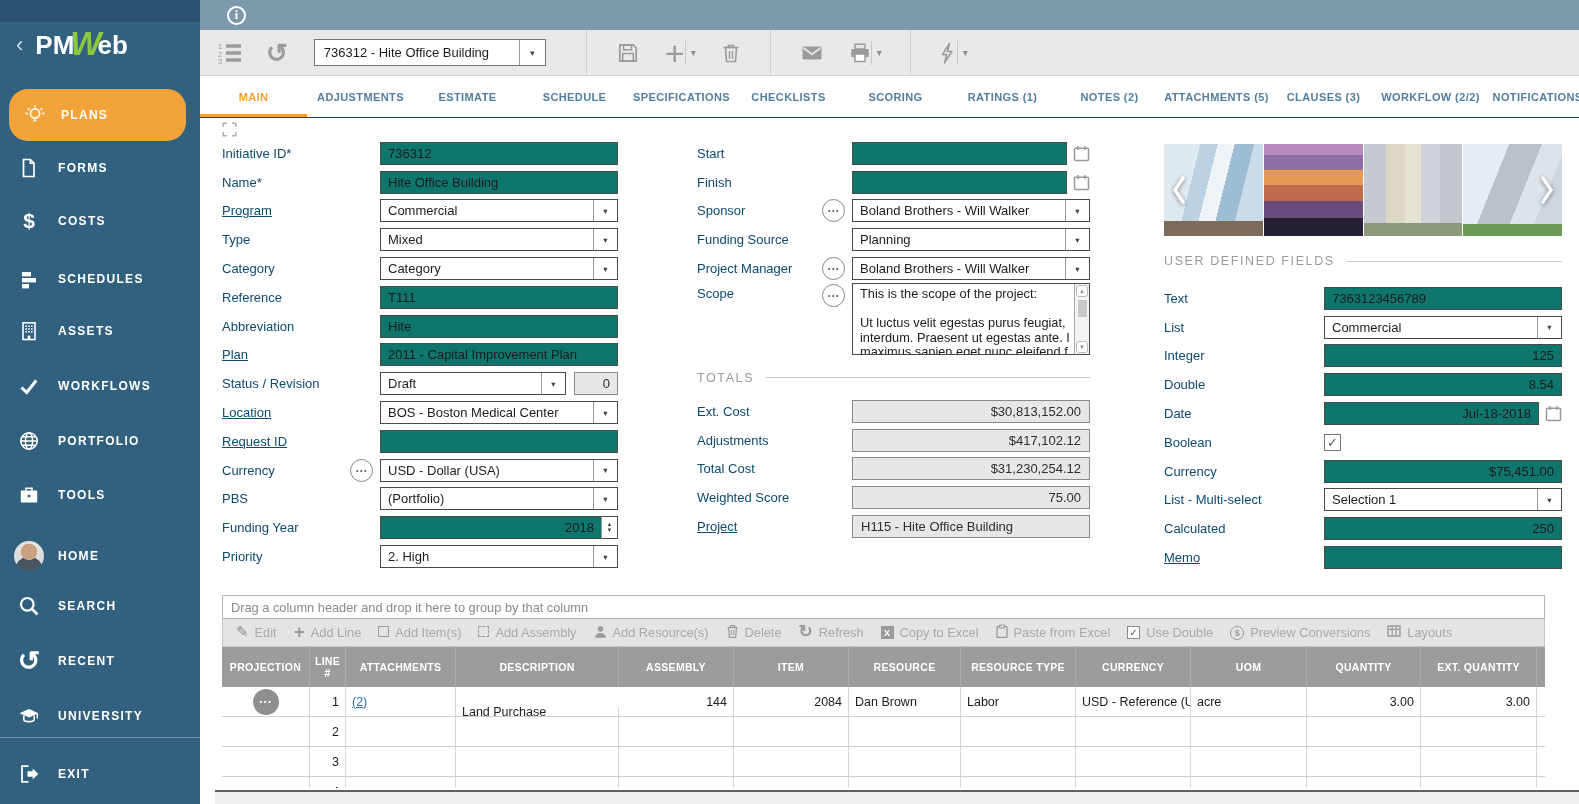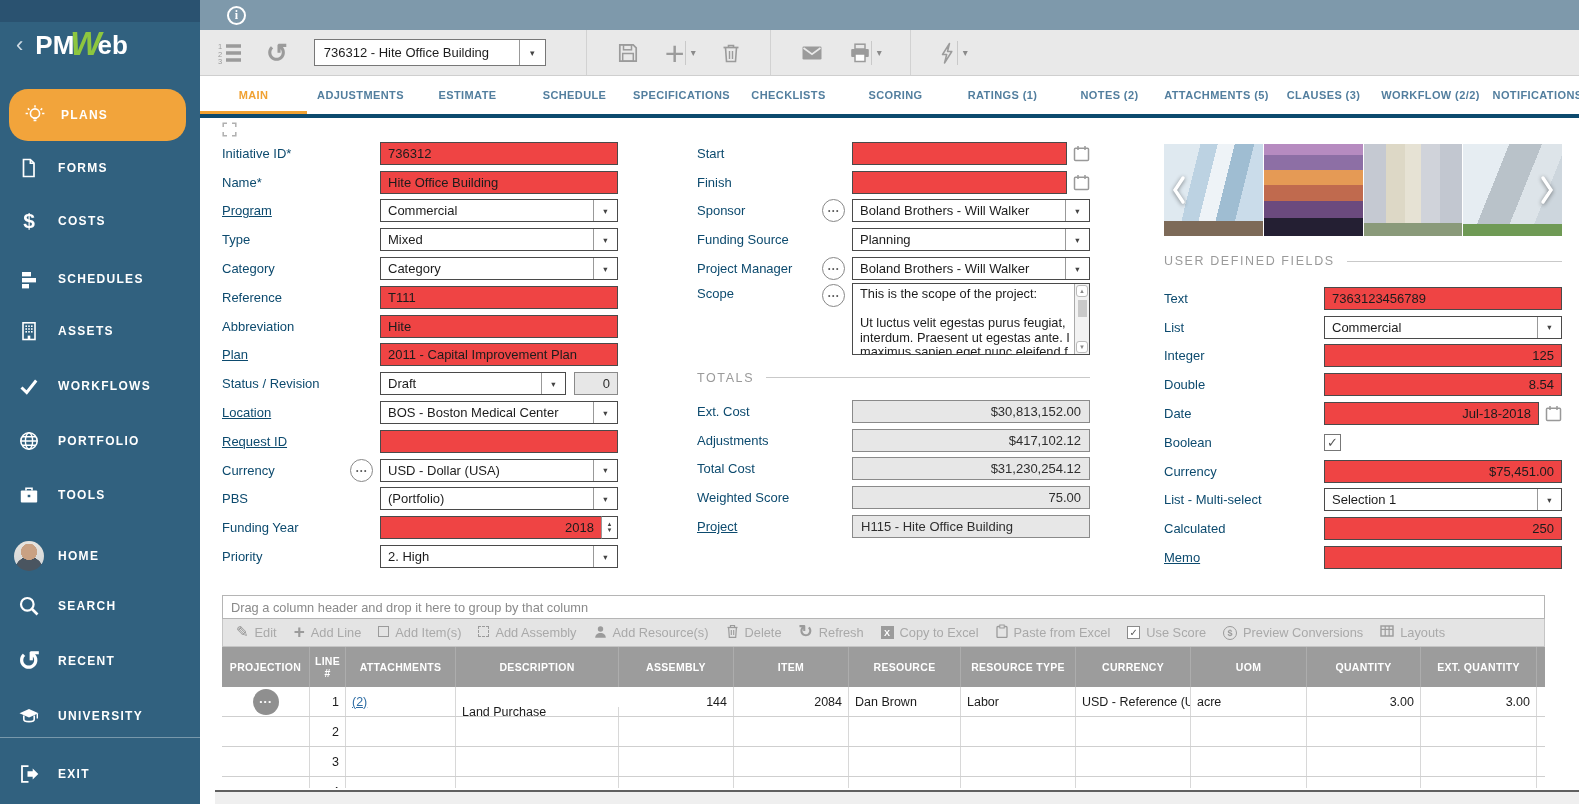--- a/index.html
+++ b/index.html
@@ -34,38 +34,38 @@
   .cmdbar{position:absolute;left:200px;top:30px;width:1379px;height:46px;background:#E9E9E9;border-bottom:1px solid #cfcfcf;display:flex;align-items:center}
   .cico{display:flex;align-items:center;justify-content:center;cursor:pointer}
   .vsep{width:1px;height:45px;background:#d2d2d2;flex:none}
   .mini-sep{width:1px;height:24px;background:#c9c9c9;flex:none;margin:0 5px}
   .plus{font-size:34px;color:#9b9b9b;font-weight:300;line-height:26px}
   .caret{color:#8a8a8a;font-size:10px}
   .rec-select{display:flex;border:1px solid #777;background:#fff;height:27px;width:232px;cursor:pointer}
   .rec-select .val{flex:1;font-size:13px;display:flex;align-items:center;padding-left:9px;color:#1c1c1c;white-space:nowrap;overflow:hidden}
   .dd{width:26px;border-left:1px solid #999;display:flex;align-items:center;justify-content:center;font-size:9px;color:#444;flex:none}
 
-  .tabbar{position:absolute;left:200px;top:76px;width:1379px;height:42px;background:#fff;border-bottom:4px solid #0c4a6e;display:flex;overflow:hidden}
+  .tabbar{position:absolute;left:200px;top:76px;width:1379px;height:42px;background:#fff;border-bottom:1px solid #0c4a6e;display:flex;overflow:hidden}
   .tab{width:107px;flex:none;display:flex;align-items:center;justify-content:center;font-size:11px;font-weight:bold;color:#527E9E;letter-spacing:.4px;cursor:pointer;white-space:nowrap}
   .tab.active{color:#F0A132;box-shadow:inset 0 -3px 0 #F0A132}
 
   
   .content{position:absolute;left:200px;top:118px;width:1379px;height:672px;background:#fff;overflow:hidden}
   .dragh{position:absolute;left:22px;top:4px;color:#b0b0b0}
   .col{position:absolute;top:21px}
   #col-left{left:22px;width:396px}
   #col-mid{left:497px;width:393px}
   #col-right{left:964px;width:398px}
 
   .frow{display:flex;align-items:center;height:28.8px}
   .flabel{flex:1;font-size:13px;color:#0c4a6e;white-space:nowrap}
   .flabel.lnk{text-decoration:underline}
   .dots{width:23px;height:23px;border:1px solid #888;border-radius:50%;display:flex;align-items:center;justify-content:center;margin-right:7px;color:#555;font-size:7px;letter-spacing:1.5px;background:#fff;flex:none;cursor:pointer;padding-left:1px}
   .ctrl{width:238px;flex:none;display:flex;align-items:center}
-  .tinput{flex:1;height:23px;border:1px solid #4A4A4A;background:#ef4444;display:flex;align-items:center;padding:0 7px;font-size:13px;color:#1c1c1c;overflow:hidden;white-space:nowrap;cursor:text}
+  .tinput{flex:1;height:23px;border:1px solid #4A4A4A;background:#0f766e;display:flex;align-items:center;padding:0 7px;font-size:13px;color:#1c1c1c;overflow:hidden;white-space:nowrap;cursor:text}
   .tinput.ra{justify-content:flex-end}
   .tselect{flex:1;height:23px;border:1px solid #4A4A4A;background:#fff;display:flex;align-items:stretch;overflow:hidden;cursor:pointer}
   .tselect .val{flex:1;display:flex;align-items:center;padding:0 7px;font-size:13px;color:#1c1c1c;white-space:nowrap;overflow:hidden}
   .tselect .dd{width:24px;font-size:8.5px}
   .tread{flex:1;height:23px;border:1px solid #8a8a8a;background:#E7E7E7;display:flex;align-items:center;justify-content:flex-end;padding:0 8px;font-size:13px;color:#2e2e2e}
   .tread.la{justify-content:flex-start}
   .statsel{flex:none;width:186px}
   .revgap{width:8px;flex:none}
   .rev{flex:none;width:44px;height:23px;border:1px solid #8a8a8a;background:#E7E7E7;display:flex;align-items:center;justify-content:flex-end;padding:0 7px;font-size:13px;color:#2e2e2e}
   .spinbox{flex:none;width:17px;height:23px;border:1px solid #4A4A4A;border-left:1px solid #999;margin-left:-1px;display:flex;flex-direction:column;align-items:center;justify-content:center;gap:1px;color:#444;background:#fff;cursor:pointer}
@@ -758,21 +758,21 @@
             <span class="gi"><svg width="12" height="14" viewBox="0 0 12 14" xmlns="http://www.w3.org/2000/svg">
                 <rect x="1" y="2.5" width="10" height="11" rx="1" fill="none" stroke="#9b9b9b" stroke-width="1.3"></rect>
                 <rect x="3.8" y="1" width="4.4" height="3" fill="#E4E4E4" stroke="#9b9b9b" stroke-width="1"></rect>
               </svg></span>
             <span>Paste from Excel</span>
           </div>
           <div class="gtool">
             <span class="gi">
               <span class="cbx">✓</span>
             </span>
-            <span>Use Score</span>
+            <span>Use Double</span>
           </div>
           <div class="gtool">
             <span class="gi">
               <span class="dcx">$</span>
             </span>
             <span>Preview Conversions</span>
           </div>
           <div class="gtool">
             <span class="gi"><svg width="14" height="12" viewBox="0 0 14 12" xmlns="http://www.w3.org/2000/svg">
                 <rect x="1" y="1" width="12" height="10" fill="none" stroke="#9b9b9b" stroke-width="1.4"></rect>

